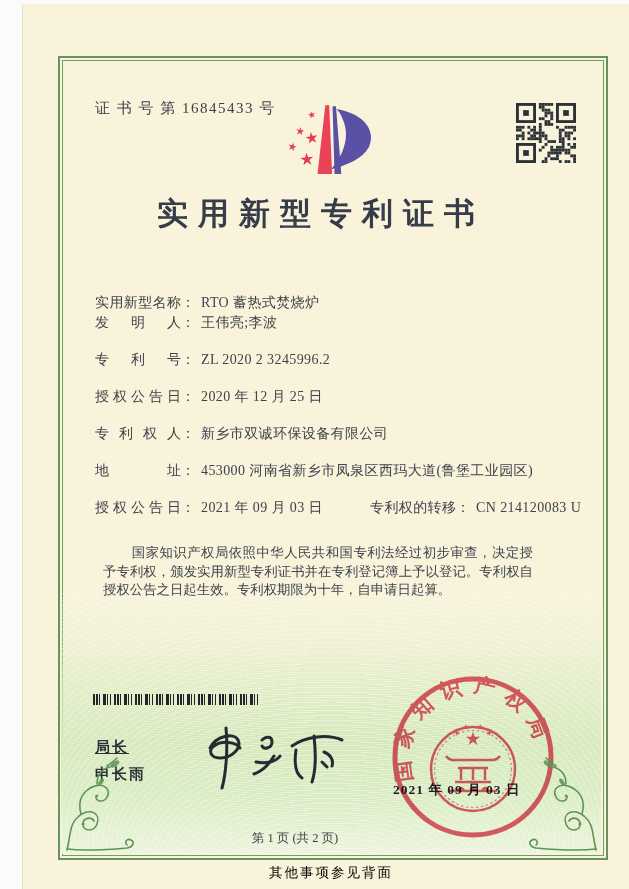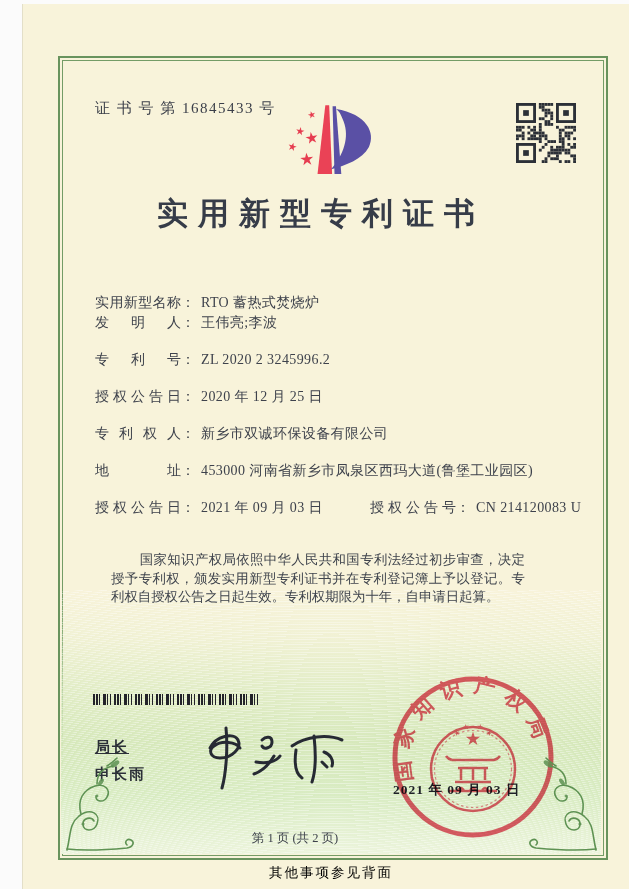--- a/index.html
+++ b/index.html
@@ -19,21 +19,21 @@
   .cert-no{left:95px;top:99px;font-size:15px;letter-spacing:1.5px;color:#3b3f49;}
   .logo{left:272px;top:98px;width:126px;height:92px;}
   .qr{left:516px;top:103px;width:60px;height:60px;}
   .title{left:58px;top:193px;width:516px;text-align:center;font-size:31px;font-weight:700;letter-spacing:10px;text-indent:10px;color:#363c48;}
   .frow{position:absolute;left:95px;width:470px;font-size:14px;color:#3e424c;white-space:nowrap;}
   .flabel{display:inline-block;width:86px;text-align:justify;text-align-last:justify;}
   .fcolon{display:inline-block;margin-right:6px;}
   .fval{letter-spacing:.4px;}
   .pair2{position:absolute;left:275px;top:0;}
   .paras{left:95px;top:536px;width:446px;font-size:13.4px;line-height:18.6px;color:#3f444d;text-align:justify;}
-  .paras p{margin:16px;text-indent:2.15em;font-family:Liberation Mono, monospace;}
+  .paras p{margin:8px;text-indent:2.15em;}
   .barcode{left:93px;top:694px;width:166px;height:11px;
     background-image:repeating-linear-gradient(90deg,
       #23232a 0 2px, transparent 2px 3px,
       #23232a 3px 5px, transparent 5px 6px,
       #23232a 6px 7px, transparent 7px 10px,
       #23232a 10px 13px, transparent 13px 14px,
       #23232a 14px 15px, transparent 15px 17px,
       #23232a 17px 18px, transparent 18px 21px);}
   .signoff{font-family:"Liberation Sans","DejaVu Sans",sans-serif;font-weight:600;font-size:15px;color:#2c3038;letter-spacing:2px;}
   .sig-title{left:95px;top:738px;text-decoration:underline;}
@@ -226,21 +226,21 @@
 </div>
 <div class="frow" style="top:425px">
   <span class="flabel">专利权人</span><span class="fcolon">：</span><span class="fval">新乡市双诚环保设备有限公司</span>
 </div>
 <div class="frow" style="top:462px">
   <span class="flabel">地址</span><span class="fcolon">：</span><span class="fval">453000 河南省新乡市凤泉区西玛大道(鲁堡工业园区)</span>
 </div>
 <div class="frow" style="top:499px">
   <span class="flabel">授权公告日</span><span class="fcolon">：</span><span class="fval">2021 年 09 月 03 日</span>
   <span class="pair2">
-    <span class="flabel">授权公告号</span><span class="fcolon">：</span><span class="fval">CN 214120083 U</span>
+    <span class="flabel">专利权的转移</span><span class="fcolon">：</span><span class="fval">CN 214120083 U</span>
   </span>
 </div>
 
 <div class="abs paras">
   <p>国家知识产权局依照中华人民共和国专利法经过初步审查，决定授予专利权，颁发实用新型专利证书并在专利登记簿上予以登记。专利权自授权公告之日起生效。专利权期限为十年，自申请日起算。</p>
 </div>
 
 <div class="abs barcode"></div>
 
 <div class="abs signoff sig-title">局长</div>

